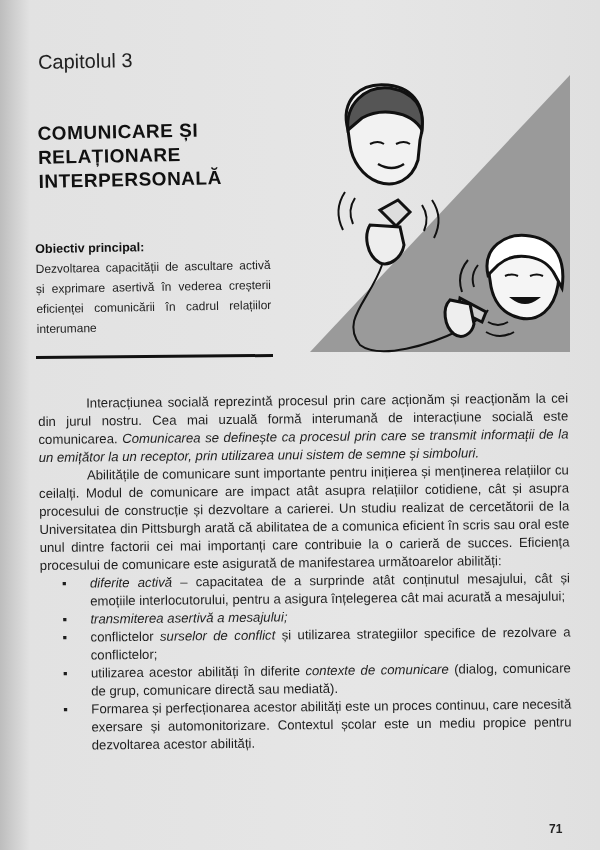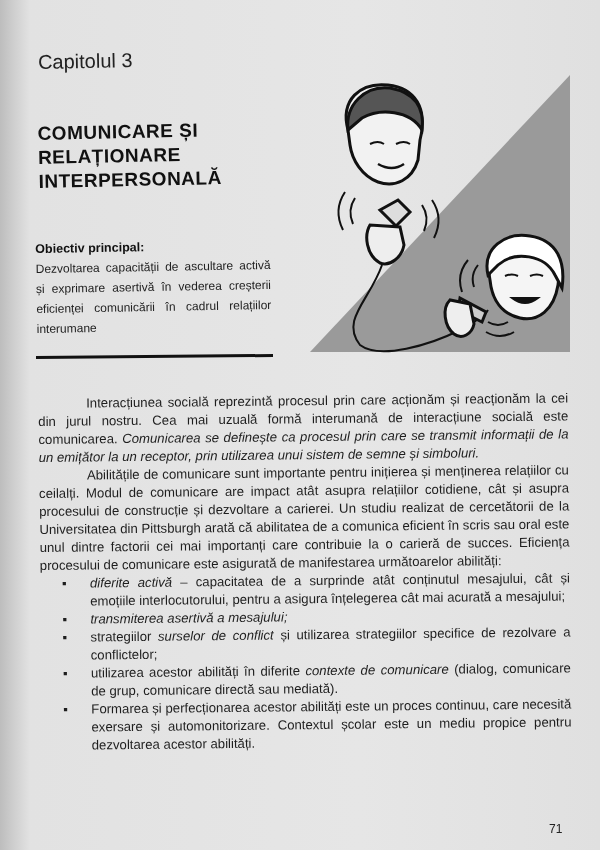--- a/index.html
+++ b/index.html
@@ -10,21 +10,21 @@
   .objective{position:absolute;left:36px;top:240px;width:235px;transform:rotate(-1deg);}
   .obj-h{font-weight:bold;font-size:12.5px;margin-bottom:3px;color:#111;}
   .obj-t{font-size:12px;line-height:20px;text-align:justify;color:#222;}
   .rule{position:absolute;left:36px;top:355px;width:237px;height:3px;background:#111;transform:rotate(-0.5deg);}
   .illu{position:absolute;left:300px;top:60px;width:280px;height:300px;}
   .body{position:absolute;left:38px;top:395px;width:530px;font-size:13.2px;line-height:18px;color:#1e1e1e;transform:rotate(-0.6deg);transform-origin:left top;}
   .body p{margin:0;text-align:justify;text-indent:48px;}
   .body ul{margin:0;padding:0;list-style:none;}
   .body li{position:relative;padding-left:50px;text-align:justify;}
   .body li .b{position:absolute;left:22px;top:0;}
-  .pnum{position:absolute;left:549px;top:822px;font-weight:normal;font-size:12px;color:#222;}
+  .pnum{position:absolute;left:549px;top:822px;font-weight:bold;font-size:12px;color:#222;}
 </style>
 </head>
 <body>
 
 <div class="page">
 
   <div class="chapter">Capitolul 3</div>
 
   <div class="title">
     <div>COMUNICARE ȘI</div>
@@ -61,20 +61,20 @@
       <path d="M178,205 q-8,10 -4,22 M168,200 q-12,14 -6,32 M188,262 q10,6 20,0 M186,272 q14,8 28,0" stroke-width="2"></path>
     </g>
   </svg>
 
   <div class="body">
     <p><span>Interacțiunea socială reprezintă procesul prin care acționăm și reacționăm la cei din jurul nostru. Cea mai uzuală formă interumană de interacțiune socială este comunicarea. </span><i>Comunicarea se definește ca procesul prin care se transmit informații de la un emițător la un receptor, prin utilizarea unui sistem de semne și simboluri.</i></p>
     <p><span>Abilitățile de comunicare sunt importante pentru inițierea și menținerea relațiilor cu ceilalți. Modul de comunicare are impact atât asupra relațiilor cotidiene, cât și asupra procesului de construcție și dezvoltare a carierei. Un studiu realizat de cercetătorii de la Universitatea din Pittsburgh arată că abilitatea de a comunica eficient în scris sau oral este unul dintre factorii cei mai importanți care contribuie la o carieră de succes. Eficiența procesului de comunicare este asigurată de manifestarea următoarelor abilități:</span></p>
     <ul>
       <li><span class="b">▪</span><i>diferite activă</i><span> – capacitatea de a surprinde atât conținutul mesajului, cât și emoțiile interlocutorului, pentru a asigura înțelegerea cât mai acurată a mesajului;</span></li>
       <li><span class="b">▪</span><i>transmiterea asertivă a mesajului;</i></li>
-      <li><span class="b">▪</span><span>strategiilor </span><i>surselor de conflict</i><span> și utilizarea strategiilor specifice de rezolvare a conflictelor;</span></li>
+      <li><span class="b">▪</span><span>conflictelor </span><i>surselor de conflict</i><span> și utilizarea strategiilor specifice de rezolvare a conflictelor;</span></li>
       <li><span class="b">▪</span><span>utilizarea acestor abilități în diferite </span><i>contexte de comunicare</i><span> (dialog, comunicare de grup, comunicare directă sau mediată).</span></li>
       <li><span class="b">▪</span><span>Formarea și perfecționarea acestor abilități este un proces continuu, care necesită exersare și automonitorizare. Contextul școlar este un mediu propice pentru dezvoltarea acestor abilități.</span></li>
     </ul>
   </div>
 
   <div class="pnum">71</div>
 </div>
 
 </body></html>

